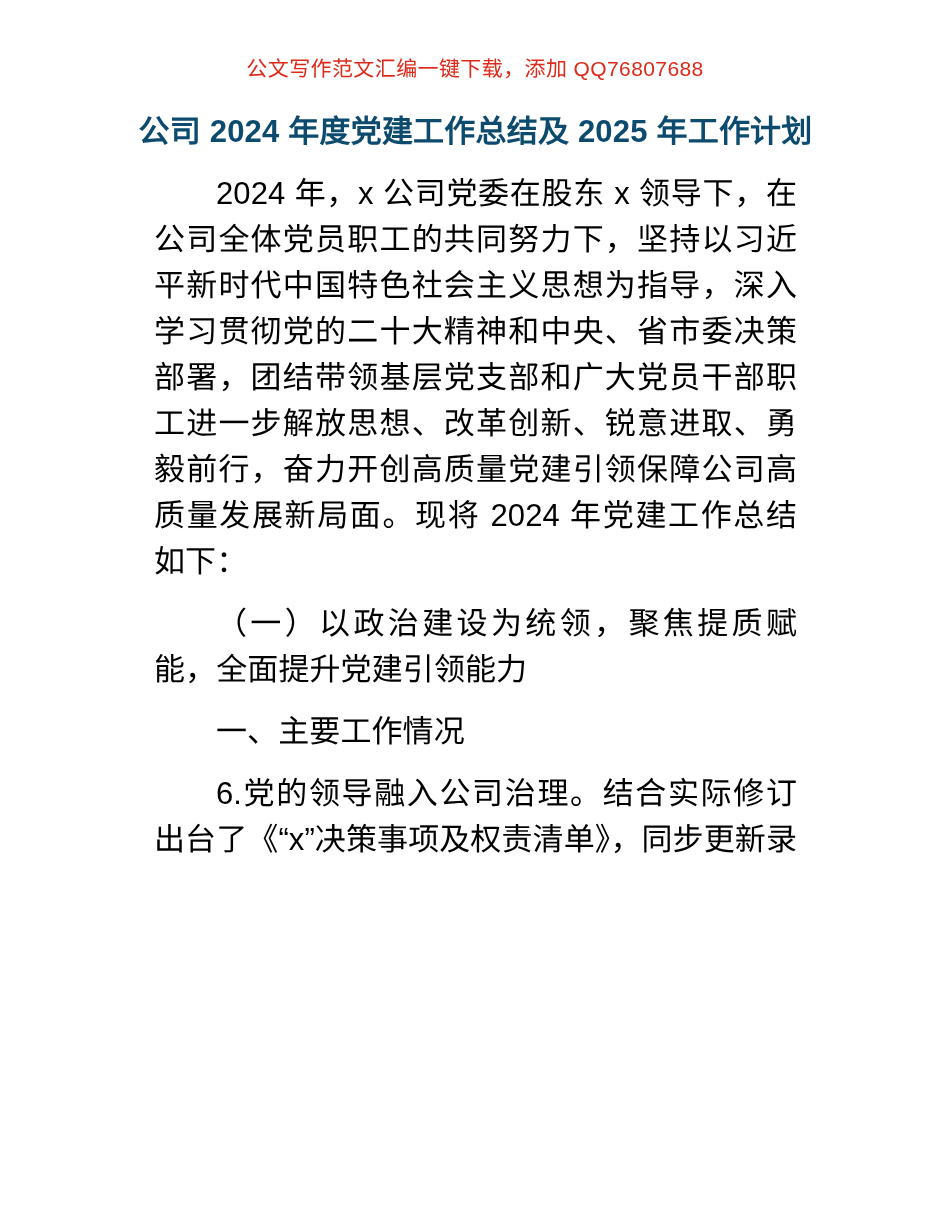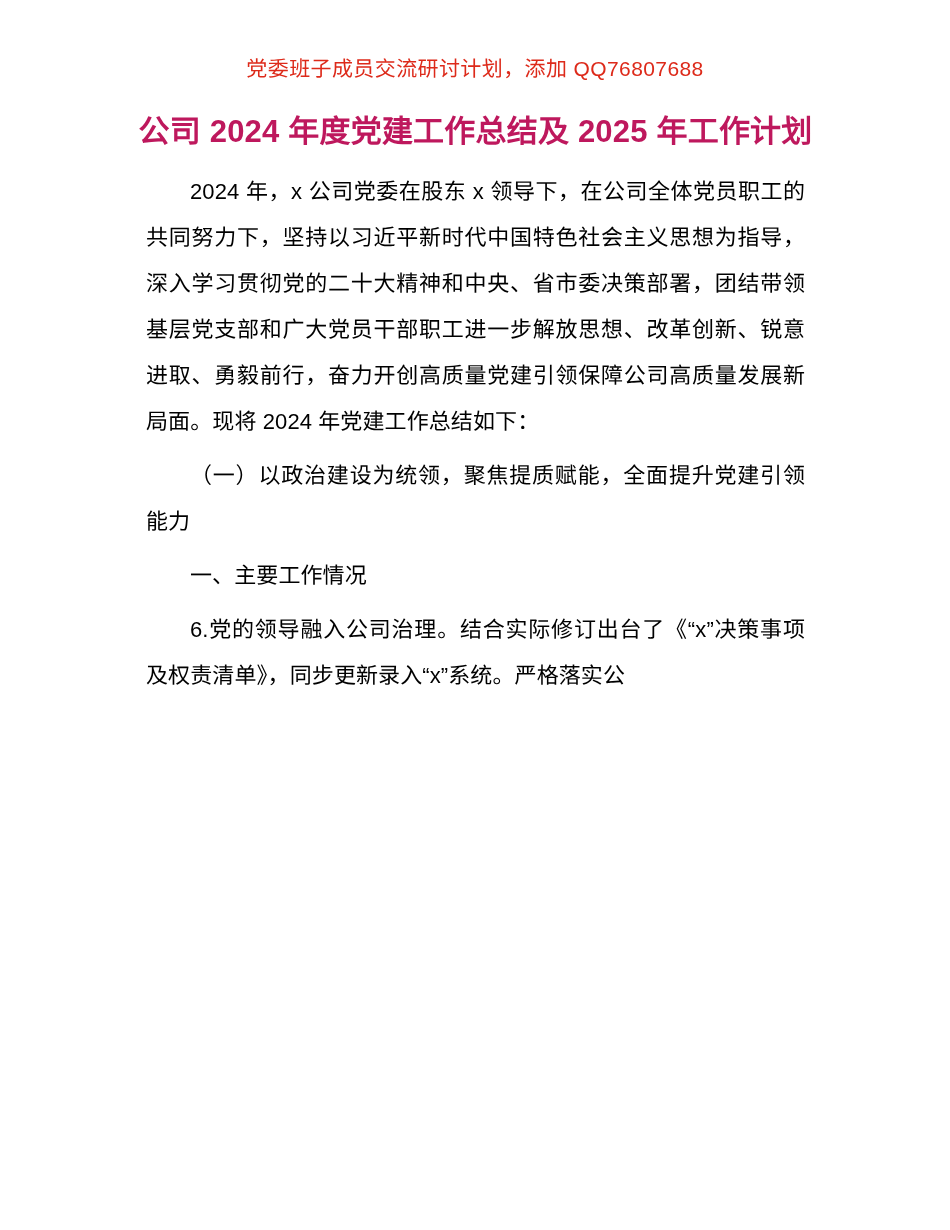--- a/index.html
+++ b/index.html
@@ -47,30 +47,30 @@
     width: 675px;
   }
 
   .doc-title {
     font-size: 31px;
     line-height: 47px;
     font-weight: bold;
     text-align: center;
     letter-spacing: 0.2px;
     margin: 0 0 14px 0;
-    color: #be185d;
+    color: #0c4a6e;
   }
 
   .para {
-    font-size: 22px;
+    font-size: 31px;
     line-height: 46px;
     text-align: justify;
     text-justify: inter-ideograph;
     text-indent: 2em;
-    margin: 8px;
+    margin: 16px;
     letter-spacing: 0.1px;
     color: #000000;
     word-break: break-all;
   }
 
   .para + .para {
     margin-top: 0;
   }
 
   .para.heading {
@@ -81,21 +81,21 @@
   .para.clipped {
     max-height: 96px;
     overflow: hidden;
   }
 </style>
 </head>
 <body>
 
 <div class="page">
 
-  <div class="promo-header" style="color: rgb(221, 42, 26);">党委班子成员交流研讨计划，添加 QQ76807688</div>
+  <div class="promo-header" style="color: rgb(221, 42, 26);">公文写作范文汇编一键下载，添加 QQ76807688</div>
 
   <div class="doc-body">
 
     <h1 class="doc-title">公司 2024 年度党建工作总结及 2025 年工作计划</h1>
 
     <p class="para">2024 年，x 公司党委在股东 x 领导下，在公司全体党员职工的共同努力下，坚持以习近平新时代中国特色社会主义思想为指导，深入学习贯彻党的二十大精神和中央、省市委决策部署，团结带领基层党支部和广大党员干部职工进一步解放思想、改革创新、锐意进取、勇毅前行，奋力开创高质量党建引领保障公司高质量发展新局面。现将 2024 年党建工作总结如下：</p>
 
     <p class="para heading">（一）以政治建设为统领，聚焦提质赋能，全面提升党建引领能力</p>
 
     <p class="para heading">一、主要工作情况</p>

